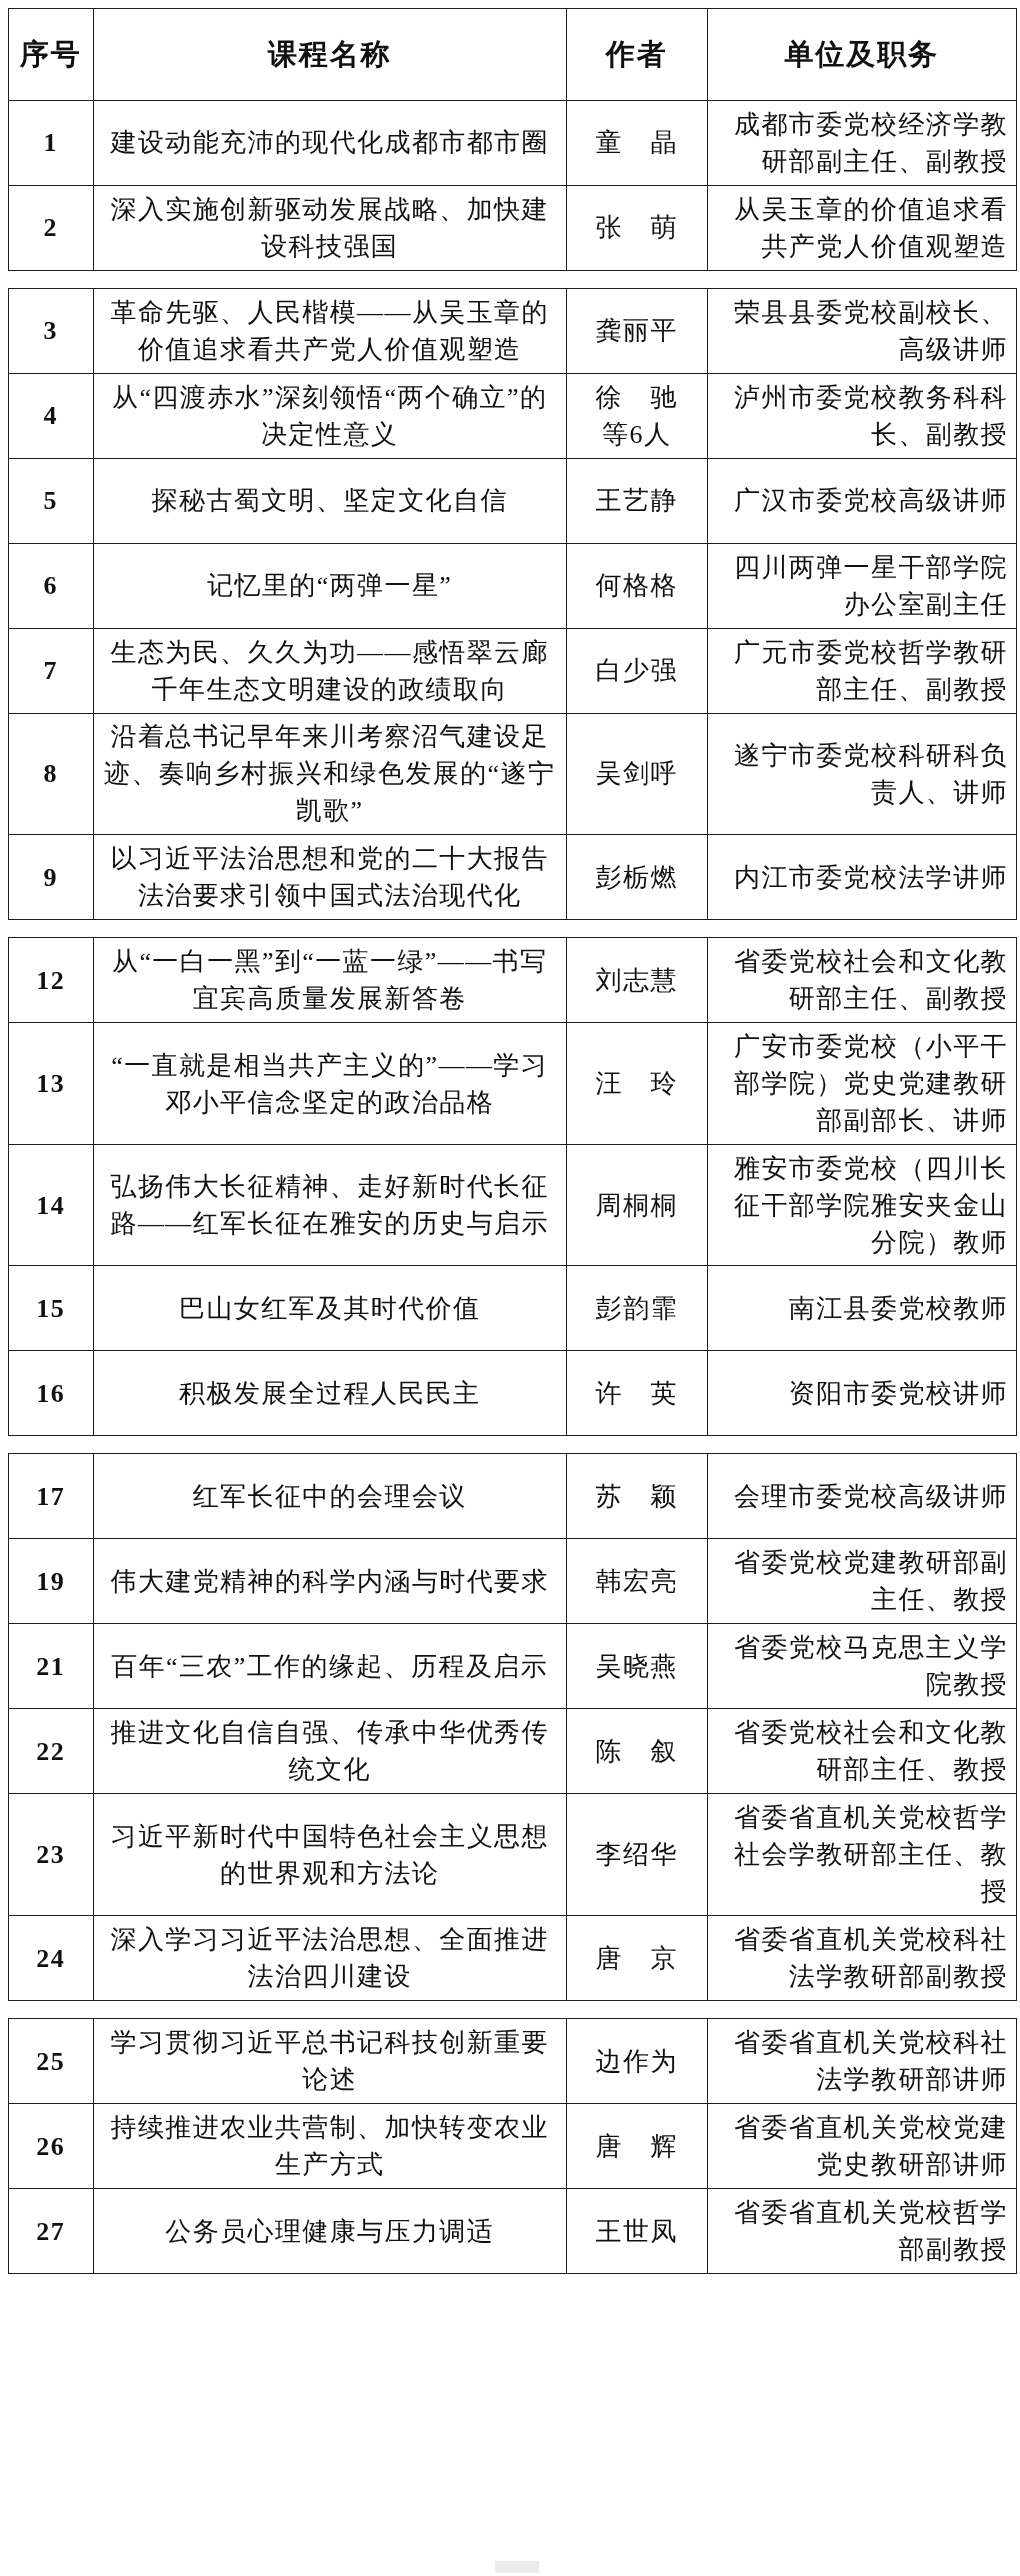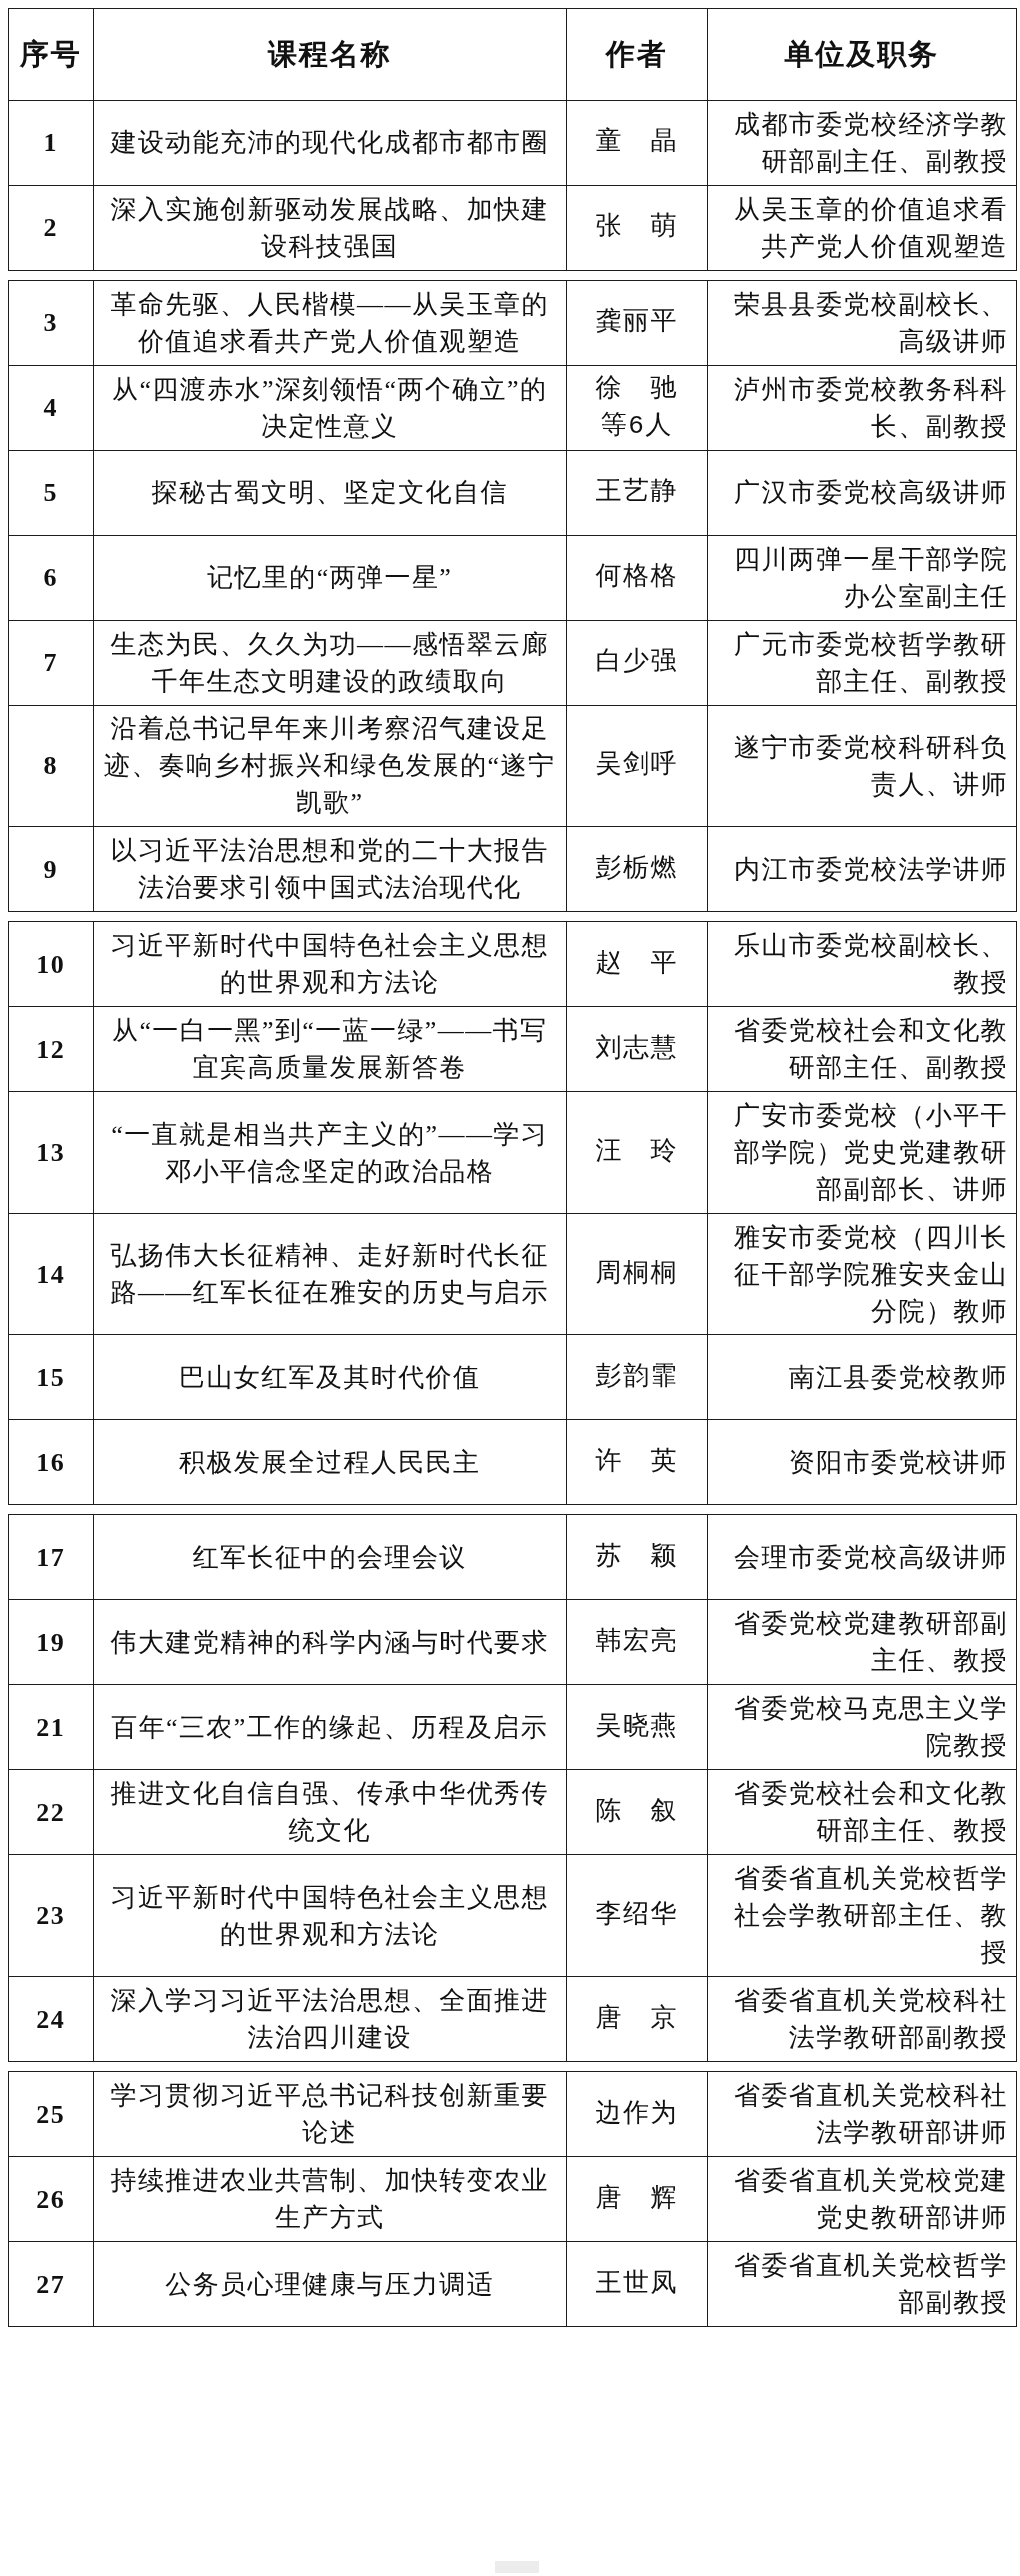--- a/index.html
+++ b/index.html
@@ -18,21 +18,21 @@
     padding-top: 7.7px;
   }
   .tbl-wrap {
     width: 1009px;
     margin-left: 7.7px;
   }
   table.grid {
     border-collapse: collapse;
     table-layout: fixed;
     width: 1009px;
-    margin-bottom: 9px;
+    margin-bottom: 17px;
   }
   table.grid td, table.grid th {
     border: 1.9px solid #1c1c1c;
     vertical-align: middle;
     font-size: 26px;
     line-height: 37px;
     letter-spacing: 1.4px;
     padding: 4.8px 7.7px;
     box-sizing: border-box;
     overflow: hidden;
@@ -53,21 +53,20 @@
     letter-spacing: 0;
   }
   td.cell-course {
     text-align: center;
     padding-left: 9.7px;
     padding-right: 9.7px;
   }
   td.cell-author {
     text-align: center;
     white-space: pre-line;
-    font-family: Liberation Mono, monospace;
   }
   td.cell-unit {
     text-align: right;
     padding-left: 11.6px;
     padding-right: 7.7px;
     letter-spacing: 1.9px;
   }
   .page-artifact {
     position: absolute;
     left: 495px;
@@ -167,26 +166,20 @@
       </table>
       <table class="grid">
         <colgroup>
           <col style="width: 85px;">
           <col style="width: 473px;">
           <col style="width: 141px;">
           <col style="width: 309px;">
         </colgroup>
         <tbody>
           <tr class="body-row">
-            <td class="cell-no">10</td>
-            <td class="cell-course">习近平新时代中国特色社会主义思想的世界观和方法论</td>
-            <td class="cell-author">赵　平</td>
-            <td class="cell-unit">乐山市委党校副校长、教授</td>
-          </tr>
-          <tr class="body-row">
             <td class="cell-no">12</td>
             <td class="cell-course">从“一白一黑”到“一蓝一绿”——书写宜宾高质量发展新答卷</td>
             <td class="cell-author">刘志慧</td>
             <td class="cell-unit">省委党校社会和文化教研部主任、副教授</td>
           </tr>
           <tr class="body-row">
             <td class="cell-no">13</td>
             <td class="cell-course">“一直就是相当共产主义的”——学习邓小平信念坚定的政治品格</td>
             <td class="cell-author">汪　玲</td>
             <td class="cell-unit">广安市委党校（小平干部学院）党史党建教研部副部长、讲师</td>

